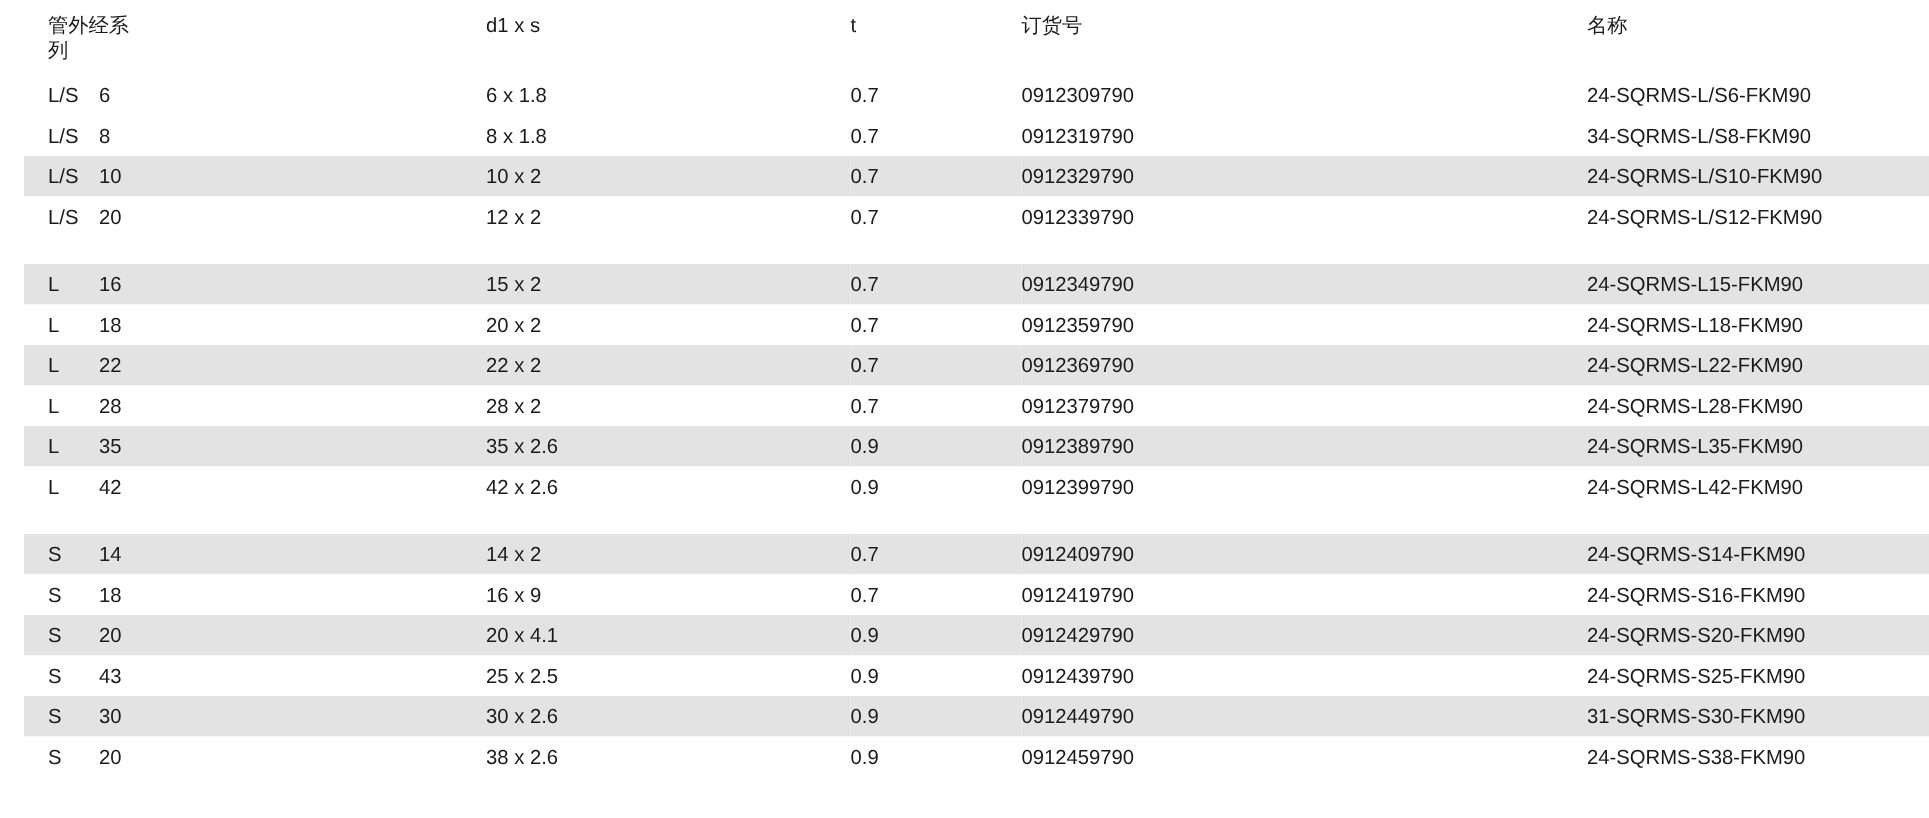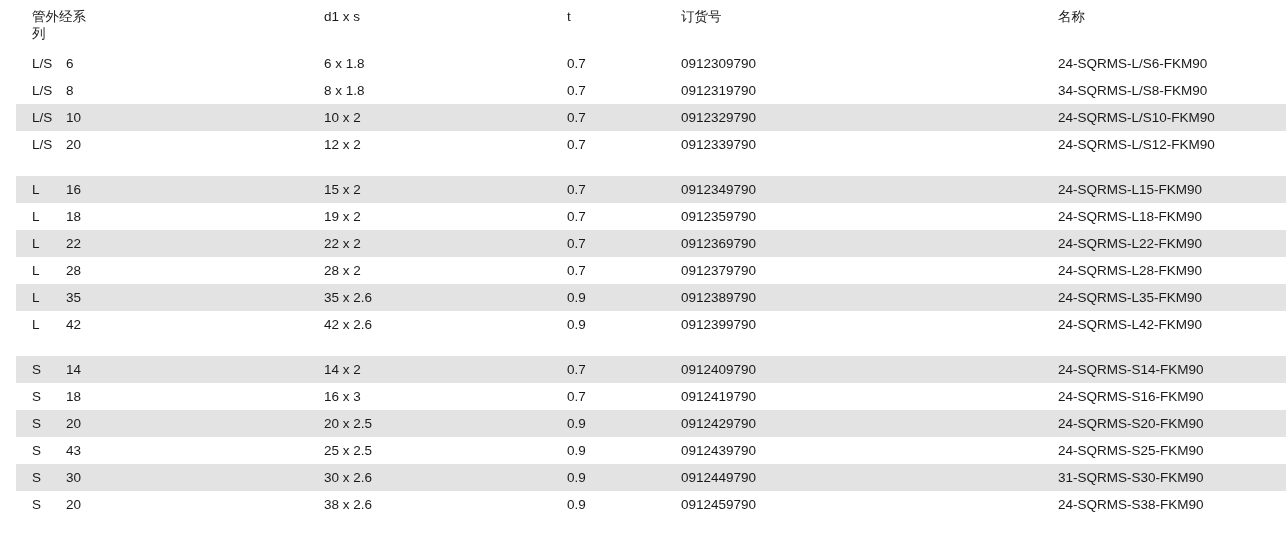--- a/index.html
+++ b/index.html
@@ -132,21 +132,21 @@
           <td class="pad-left">L</td>
           <td>16</td>
           <td>15 x 2</td>
           <td>0.7</td>
           <td>0912349790</td>
           <td>24-SQRMS-L15-FKM90</td>
         </tr>
         <tr class="plain">
           <td class="pad-left">L</td>
           <td>18</td>
-          <td>19 x 2</td>
+          <td>20 x 2</td>
           <td>0.7</td>
           <td>0912359790</td>
           <td>24-SQRMS-L18-FKM90</td>
         </tr>
         <tr class="shaded">
           <td class="pad-left">L</td>
           <td>22</td>
           <td>22 x 2</td>
           <td>0.7</td>
           <td>0912369790</td>
@@ -183,29 +183,29 @@
           <td class="pad-left">S</td>
           <td>14</td>
           <td>14 x 2</td>
           <td>0.7</td>
           <td>0912409790</td>
           <td>24-SQRMS-S14-FKM90</td>
         </tr>
         <tr class="plain">
           <td class="pad-left">S</td>
           <td>18</td>
-          <td>16 x 3</td>
+          <td>16 x 9</td>
           <td>0.7</td>
           <td>0912419790</td>
           <td>24-SQRMS-S16-FKM90</td>
         </tr>
         <tr class="shaded">
           <td class="pad-left">S</td>
           <td>20</td>
-          <td>20 x 2.5</td>
+          <td>20 x 4.1</td>
           <td>0.9</td>
           <td>0912429790</td>
           <td>24-SQRMS-S20-FKM90</td>
         </tr>
         <tr class="plain">
           <td class="pad-left">S</td>
           <td>43</td>
           <td>25 x 2.5</td>
           <td>0.9</td>
           <td>0912439790</td>

